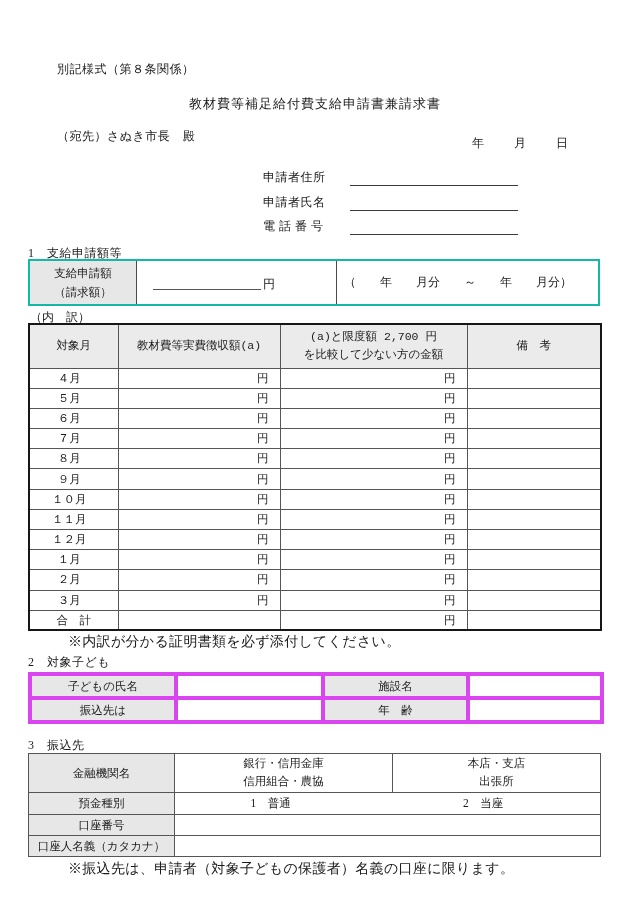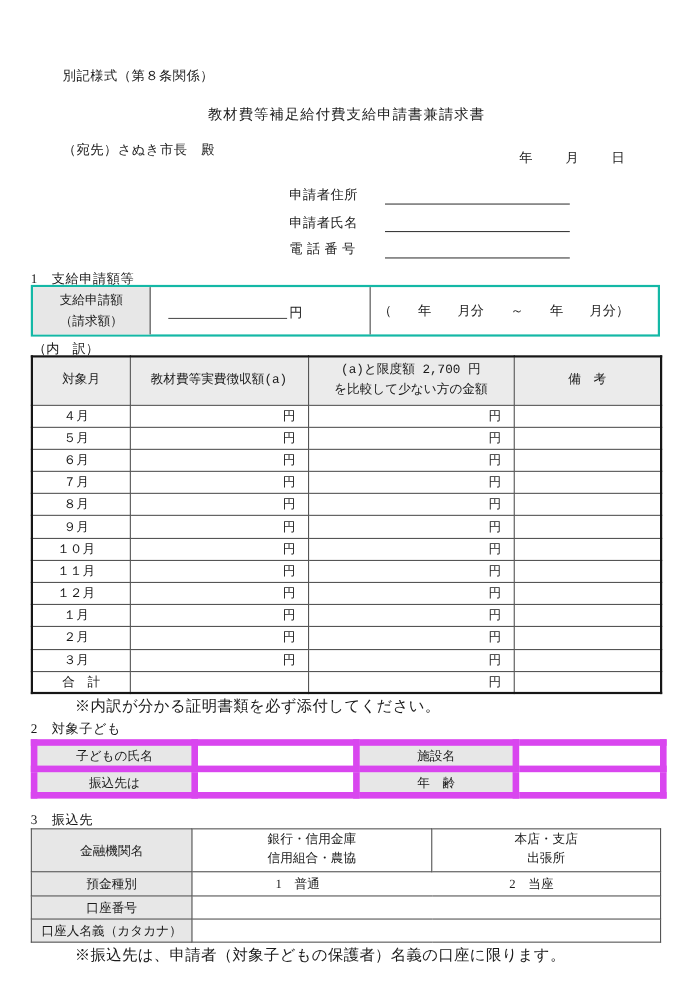--- a/index.html
+++ b/index.html
@@ -46,21 +46,21 @@
   .c-month{width:89px;} .c-a{width:162px;} .c-b{width:187px;} .c-note{width:134px;}
   .breakdown td.c-month{text-align:center;padding-right:9px;}
   .breakdown td.c-a{text-align:right;padding-right:11px;}
   .breakdown td.c-b{text-align:right;padding-right:11px;}
   .total-row td.c-month{text-align:center;padding-right:0;}
   
   .note{left:28px;font-size:14px;letter-spacing:.3px;margin-left:40px;}
   .n1{top:633px;} .n2{top:860px;}
   
   .child{left:28px;top:672px;width:572px;border:1.5px solid #222;}
-  .child td{border:6px solid #d946ef;font-size:11.5px;height:24px;padding:0;box-sizing:border-box;}
+  .child td{border:4px solid #d946ef;font-size:11.5px;height:24px;padding:0;box-sizing:border-box;}
   .child .lbl{background:#e7e7e7;text-align:center;}
   .cc1{width:146px;} .cc2{width:147px;} .cc3{width:145px;} .cc4{width:134px;}
   
   .bank{left:28px;top:753px;width:572px;border:1.5px solid #222;}
   .bank td{border:1px solid #555;font-size:11.5px;padding:0;box-sizing:border-box;}
   .bank .lbl{background:#e7e7e7;text-align:center;vertical-align:middle;}
   .bc1{width:146px;} .bc2{width:218px;} .bc3{width:208px;}
   .bank .r1{height:39px;} .bank .r2{height:22px;} .bank .r3{height:21px;} .bank .r4{height:21px;}
   .twoline{text-align:center;line-height:1.55;}
   .deposit{display:flex;}

